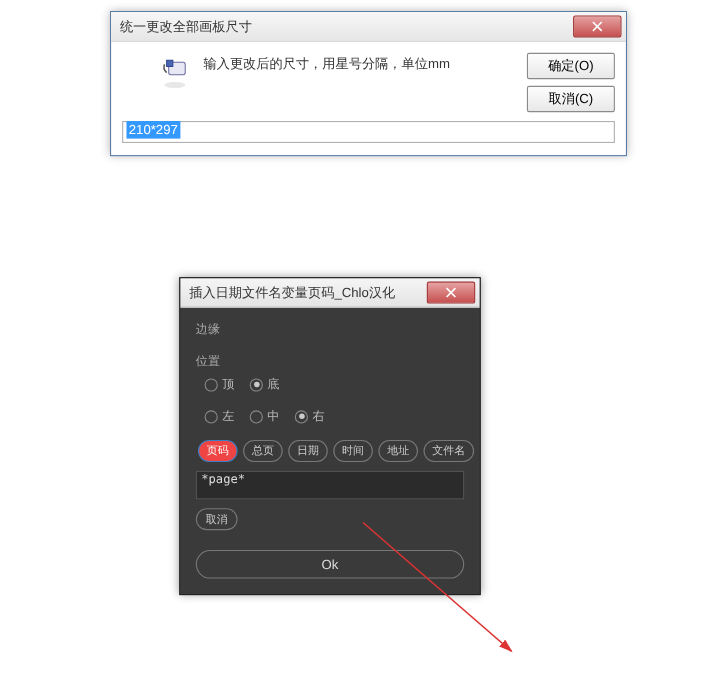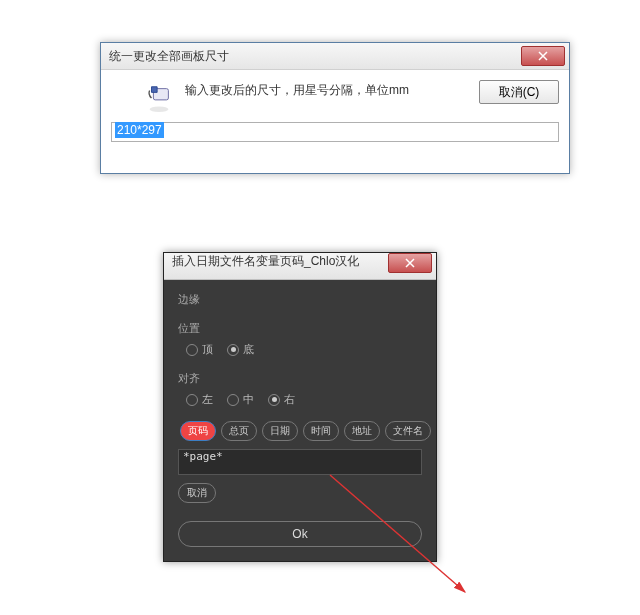--- a/index.html
+++ b/index.html
@@ -9,21 +9,21 @@
   height: 615px;
   background: #fff;
   font-family: "Microsoft YaHei", "SimSun", Arial, sans-serif;
   position: relative;
 }
 
 
 .dialog1 {
   position: absolute;
   left: 100px;
-  top: 42px;
+  top: 10px;
   width: 468px;
   height: 130px;
   background: #fff;
   border: 1px solid #5a7ea3;
   box-shadow: 0 0 8px rgba(0,0,0,0.3);
 }
 .dialog1-titlebar {
   height: 26px;
   background: linear-gradient(to bottom, #f7f7f7, #e6e6e6);
   border-bottom: 1px solid #d0d0d0;
@@ -113,20 +113,21 @@
   width: 272px;
   background: #3a3a3a;
   border: 1px solid #222;
   box-shadow: 0 0 8px rgba(0,0,0,0.4);
 }
 .dialog2-titlebar {
   height: 26px;
   background: linear-gradient(to bottom, #f5f5f5, #e4e4e4);
   border-bottom: 1px solid #c0c0c0;
   display: flex;
+  align-items: center;
   justify-content: space-between;
   padding-left: 8px;
   font-size: 12px;
   color: #333;
 }
 .dialog2-body {
   background: #3a3a3a;
   color: #bbb;
   padding: 12px 14px 14px 14px;
   font-size: 12px;
@@ -267,20 +268,21 @@
     <div class="icon-wrap">
       <svg viewBox="0 0 32 32">
         <ellipse cx="16" cy="28" rx="10" ry="3" fill="#d0d0d0" opacity="0.5"></ellipse>
         <rect x="10" y="6" width="16" height="12" rx="2" fill="#e8e8f5" stroke="#6a6aa0"></rect>
         <path d="M8 4 L14 4 L14 10 L8 10 Z" fill="#4a66b0" stroke="#2a4690"></path>
         <path d="M6 8 Q 4 12 8 16" stroke="#555" stroke-width="1.5" fill="none"></path>
       </svg>
     </div>
     <div class="dialog1-msg">输入更改后的尺寸，用星号分隔，单位mm</div>
     <div class="dialog1-btns">
+      <div class="win-btn">确定(O)</div>
       <div class="win-btn">取消(C)</div>
     </div>
   </div>
   <div class="dialog1-input-row">
     <div class="dialog1-input"><span class="sel">210*297</span></div>
   </div>
 </div>
 
 <div class="dialog2">
   <div class="dialog2-titlebar">
@@ -305,21 +307,20 @@
           <span>顶</span>
         </div>
         <div class="radio-item">
           <span class="radio-circle checked"></span>
           <span>底</span>
         </div>
       </div>
     </div>
 
     <div class="section">
-      <div class="section-label">对齐</div>
       <div class="radio-row">
         <div class="radio-item">
           <span class="radio-circle"></span>
           <span>左</span>
         </div>
         <div class="radio-item">
           <span class="radio-circle"></span>
           <span>中</span>
         </div>
         <div class="radio-item">

